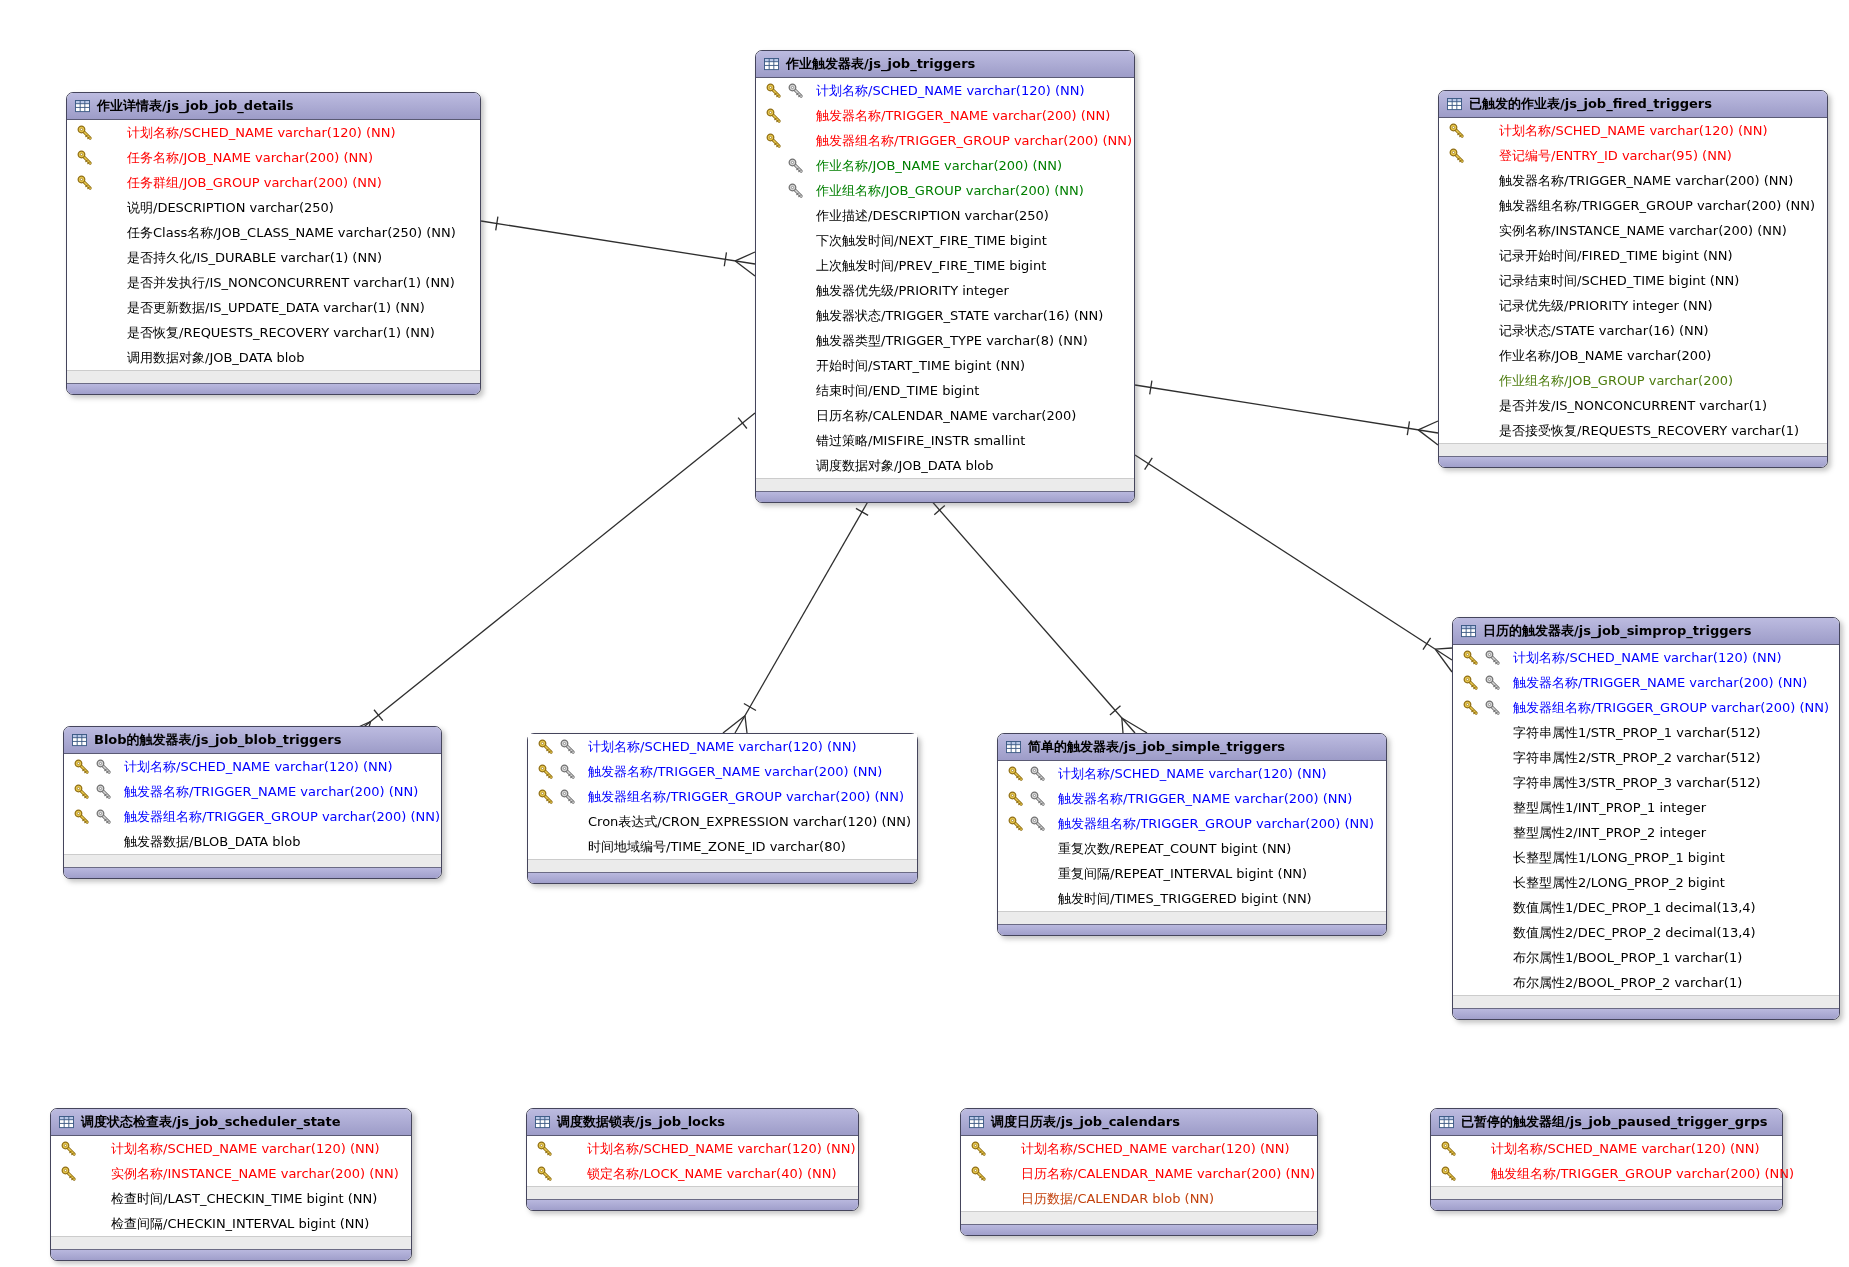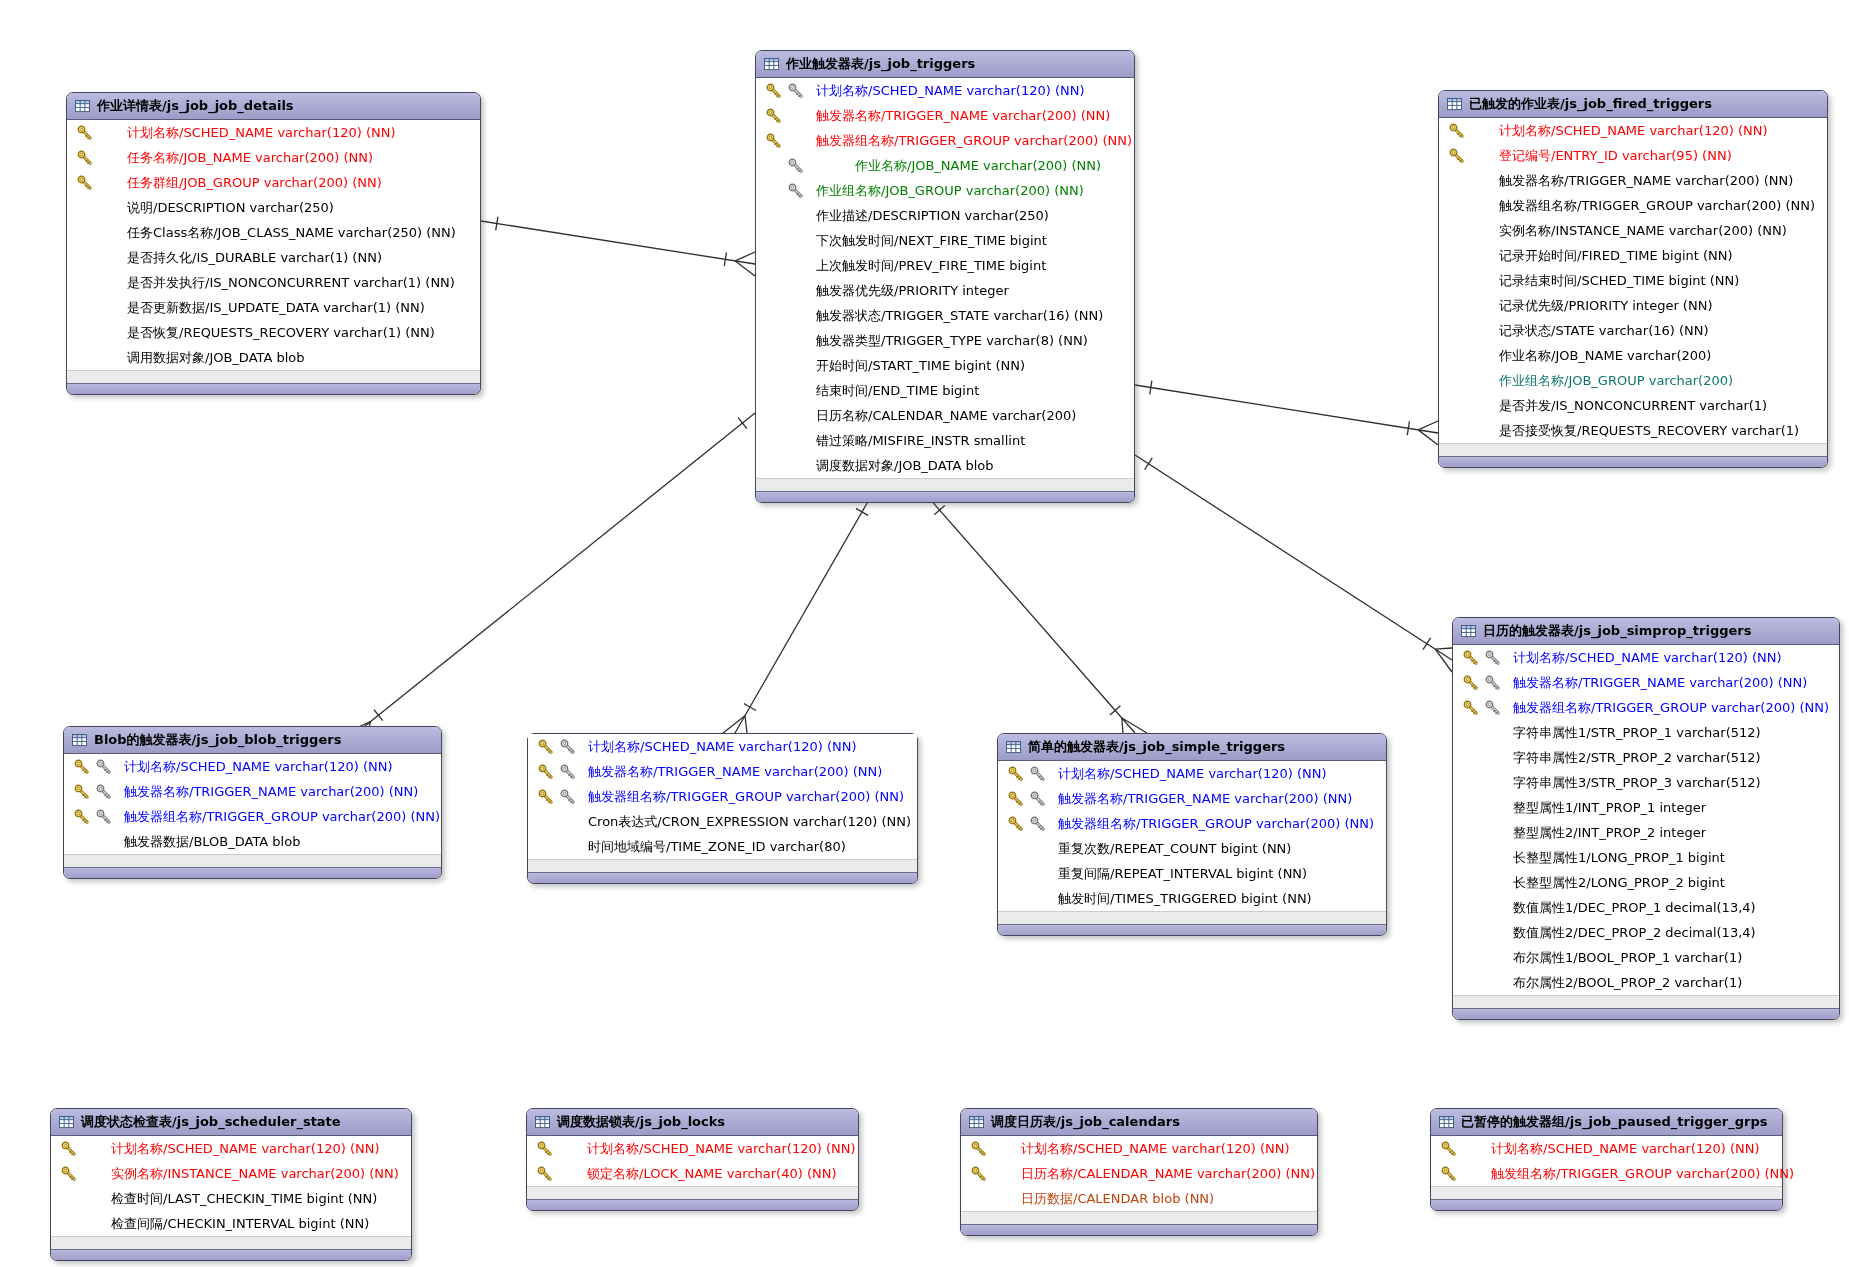--- a/index.html
+++ b/index.html
@@ -197,21 +197,21 @@
             </svg>
           </span><span class="f-label" style="color: rgb(255, 0, 0);">触发器组名称/TRIGGER_GROUP varchar(200) (NN)</span></div>
         <div class="row"><span class="k k2">
             <svg viewBox="0 0 18 18" width="17" height="17">
               <path d="M8.3 8.3 L15 15" stroke="#6f6f6f" stroke-width="3.2" stroke-linecap="round"></path>
               <path d="M8.3 8.3 L15 15" stroke="#d7d7d7" stroke-width="1.6" stroke-linecap="round"></path>
               <path d="M11.7 12.1 L10.4 13.4 M13.8 14.2 L12.5 15.5" stroke="#6f6f6f" stroke-width="1.3" stroke-linecap="round"></path>
               <circle cx="5.8" cy="5.8" r="3.5" fill="#d7d7d7" stroke="#6f6f6f" stroke-width="1.3"></circle>
               <circle cx="5.8" cy="5.8" r="1.2" fill="#ffffff" stroke="#6f6f6f" stroke-width="0.7"></circle>
             </svg>
-          </span><span class="f-label" style="color: rgb(0, 127, 0); margin-left: 39px;">作业名称/JOB_NAME varchar(200) (NN)</span></div>
+          </span><span class="f-label" style="color: rgb(0, 127, 0);">作业名称/JOB_NAME varchar(200) (NN)</span></div>
         <div class="row"><span class="k k2">
             <svg viewBox="0 0 18 18" width="17" height="17">
               <path d="M8.3 8.3 L15 15" stroke="#6f6f6f" stroke-width="3.2" stroke-linecap="round"></path>
               <path d="M8.3 8.3 L15 15" stroke="#d7d7d7" stroke-width="1.6" stroke-linecap="round"></path>
               <path d="M11.7 12.1 L10.4 13.4 M13.8 14.2 L12.5 15.5" stroke="#6f6f6f" stroke-width="1.3" stroke-linecap="round"></path>
               <circle cx="5.8" cy="5.8" r="3.5" fill="#d7d7d7" stroke="#6f6f6f" stroke-width="1.3"></circle>
               <circle cx="5.8" cy="5.8" r="1.2" fill="#ffffff" stroke="#6f6f6f" stroke-width="0.7"></circle>
             </svg>
           </span><span class="f-label" style="color: rgb(0, 127, 0);">作业组名称/JOB_GROUP varchar(200) (NN)</span></div>
         <div class="row"><span class="f-label" style="color: rgb(0, 0, 0);">作业描述/DESCRIPTION varchar(250)</span></div>
@@ -262,21 +262,21 @@
             </svg>
           </span><span class="f-label" style="color: rgb(255, 0, 0);">登记编号/ENTRY_ID varchar(95) (NN)</span></div>
         <div class="row"><span class="f-label" style="color: rgb(0, 0, 0);">触发器名称/TRIGGER_NAME varchar(200) (NN)</span></div>
         <div class="row"><span class="f-label" style="color: rgb(0, 0, 0);">触发器组名称/TRIGGER_GROUP varchar(200) (NN)</span></div>
         <div class="row"><span class="f-label" style="color: rgb(0, 0, 0);">实例名称/INSTANCE_NAME varchar(200) (NN)</span></div>
         <div class="row"><span class="f-label" style="color: rgb(0, 0, 0);">记录开始时间/FIRED_TIME bigint (NN)</span></div>
         <div class="row"><span class="f-label" style="color: rgb(0, 0, 0);">记录结束时间/SCHED_TIME bigint (NN)</span></div>
         <div class="row"><span class="f-label" style="color: rgb(0, 0, 0);">记录优先级/PRIORITY integer (NN)</span></div>
         <div class="row"><span class="f-label" style="color: rgb(0, 0, 0);">记录状态/STATE varchar(16) (NN)</span></div>
         <div class="row"><span class="f-label" style="color: rgb(0, 0, 0);">作业名称/JOB_NAME varchar(200)</span></div>
-        <div class="row"><span class="f-label" style="color: #0f766e;">作业组名称/JOB_GROUP varchar(200)</span></div>
+        <div class="row"><span class="f-label" style="color: #4d7c0f;">作业组名称/JOB_GROUP varchar(200)</span></div>
         <div class="row"><span class="f-label" style="color: rgb(0, 0, 0);">是否并发/IS_NONCONCURRENT varchar(1)</span></div>
         <div class="row"><span class="f-label" style="color: rgb(0, 0, 0);">是否接受恢复/REQUESTS_RECOVERY varchar(1)</span></div>
       </div>
       <div class="tbl-strip"></div>
       <div class="tbl-bar"></div>
     </div>
     <div class="tbl" style="left: 1452px; top: 617px; width: 388px;">
       <div class="tbl-header">
         <span class="tbl-icon">
           <svg viewBox="0 0 16 14" width="15" height="13">

